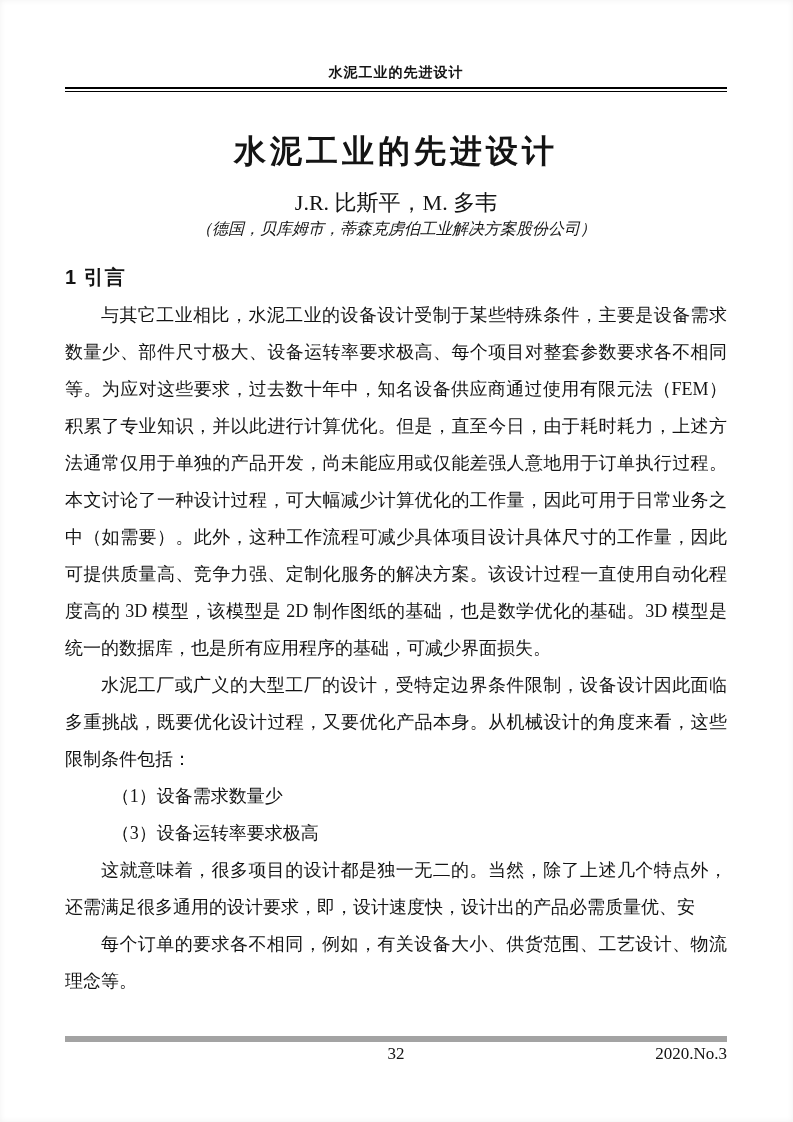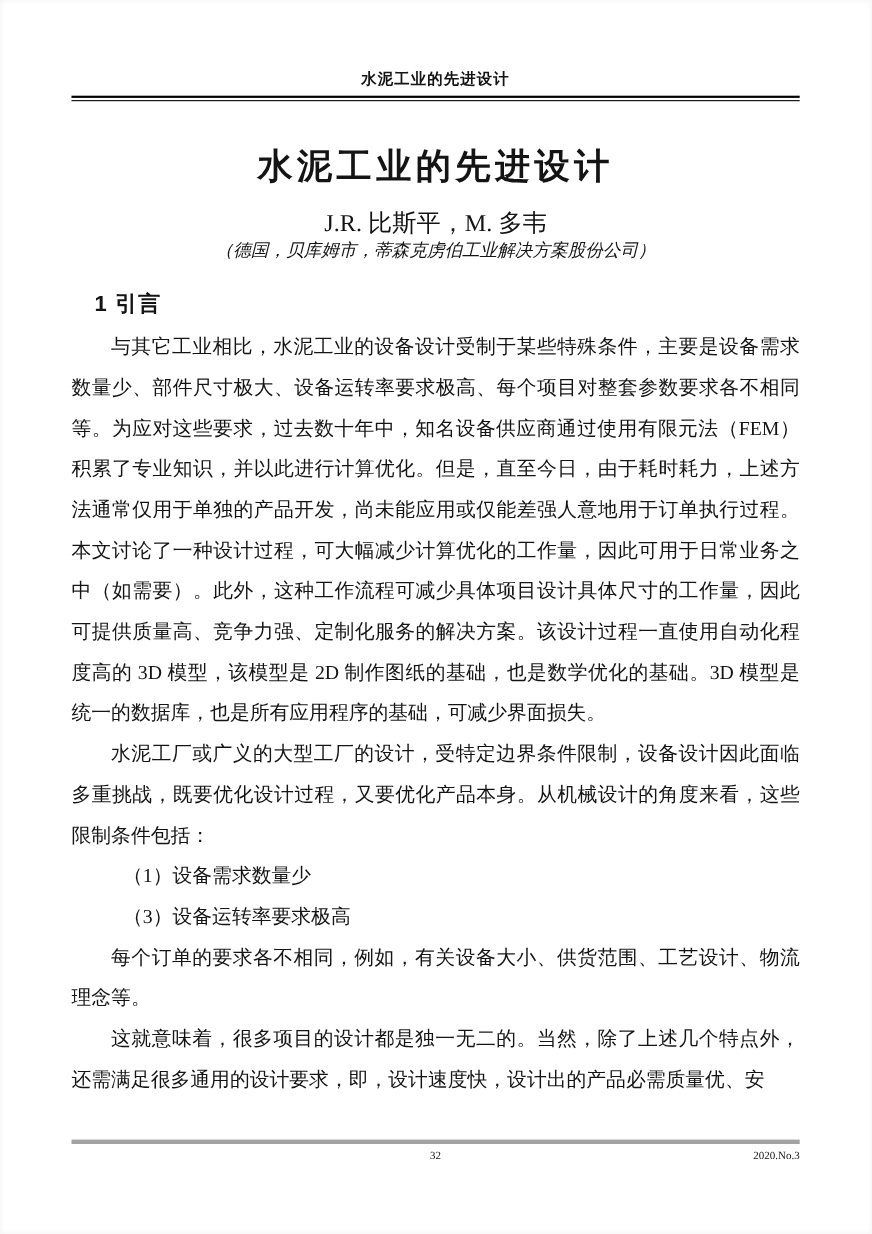--- a/index.html
+++ b/index.html
@@ -52,39 +52,38 @@
     font-style: italic;
   }
 
   .section-heading {
     margin-top: 23px;
     font-family: "Liberation Sans", "DejaVu Sans", sans-serif;
     font-weight: bold;
     font-size: 20px;
     line-height: 27px;
     letter-spacing: 1px;
-    margin-left: 21px;
   }
 
   .body-text {
     margin-top: 6px;
     font-size: 18px;
     line-height: 37px;
     text-align: justify;
   }
   .body-text p { text-indent: 2em; }
   .body-text p.list-item { text-indent: 0; padding-left: 2.6em; text-align: left; }
 
   .footer {
     position: absolute;
     left: 65px;
     right: 66px;
     top: 1036px;
-    border-top: 4px solid #a3a3a3;
-    font-size: 10px;
+    border-top: 6px solid #a3a3a3;
+    font-size: 17px;
     line-height: 16px;
   }
   .footer .page-num { display: block; text-align: center; padding-top: 4px; }
   .footer .issue { position: absolute; right: 0; top: 4px; }
 </style>
 </head>
 <body>
 
 <div class="page">
 
@@ -97,22 +96,22 @@
 
   <div class="affiliation">（德国，贝库姆市，蒂森克虏伯工业解决方案股份公司）</div>
 
   <h2 class="section-heading">1 引言</h2>
 
   <div class="body-text">
     <p>与其它工业相比，水泥工业的设备设计受制于某些特殊条件，主要是设备需求数量少、部件尺寸极大、设备运转率要求极高、每个项目对整套参数要求各不相同等。为应对这些要求，过去数十年中，知名设备供应商通过使用有限元法（FEM）积累了专业知识，并以此进行计算优化。但是，直至今日，由于耗时耗力，上述方法通常仅用于单独的产品开发，尚未能应用或仅能差强人意地用于订单执行过程。本文讨论了一种设计过程，可大幅减少计算优化的工作量，因此可用于日常业务之中（如需要）。此外，这种工作流程可减少具体项目设计具体尺寸的工作量，因此可提供质量高、竞争力强、定制化服务的解决方案。该设计过程一直使用自动化程度高的 3D 模型，该模型是 2D 制作图纸的基础，也是数学优化的基础。3D 模型是统一的数据库，也是所有应用程序的基础，可减少界面损失。</p>
     <p>水泥工厂或广义的大型工厂的设计，受特定边界条件限制，设备设计因此面临多重挑战，既要优化设计过程，又要优化产品本身。从机械设计的角度来看，这些限制条件包括：</p>
     <p class="list-item">（1）设备需求数量少</p>
     <p class="list-item">（3）设备运转率要求极高</p>
+    <p>这就意味着，很多项目的设计都是独一无二的。当然，除了上述几个特点外，还需满足很多通用的设计要求，即，设计速度快，设计出的产品必需质量优、安</p>
     <p>每个订单的要求各不相同，例如，有关设备大小、供货范围、工艺设计、物流理念等。</p>
-    <p>这就意味着，很多项目的设计都是独一无二的。当然，除了上述几个特点外，还需满足很多通用的设计要求，即，设计速度快，设计出的产品必需质量优、安</p>
   </div>
 
   <div class="footer">
     <span class="page-num">32</span>
     <span class="issue">2020.No.3</span>
   </div>
 
 </div>
 
 </body></html>

